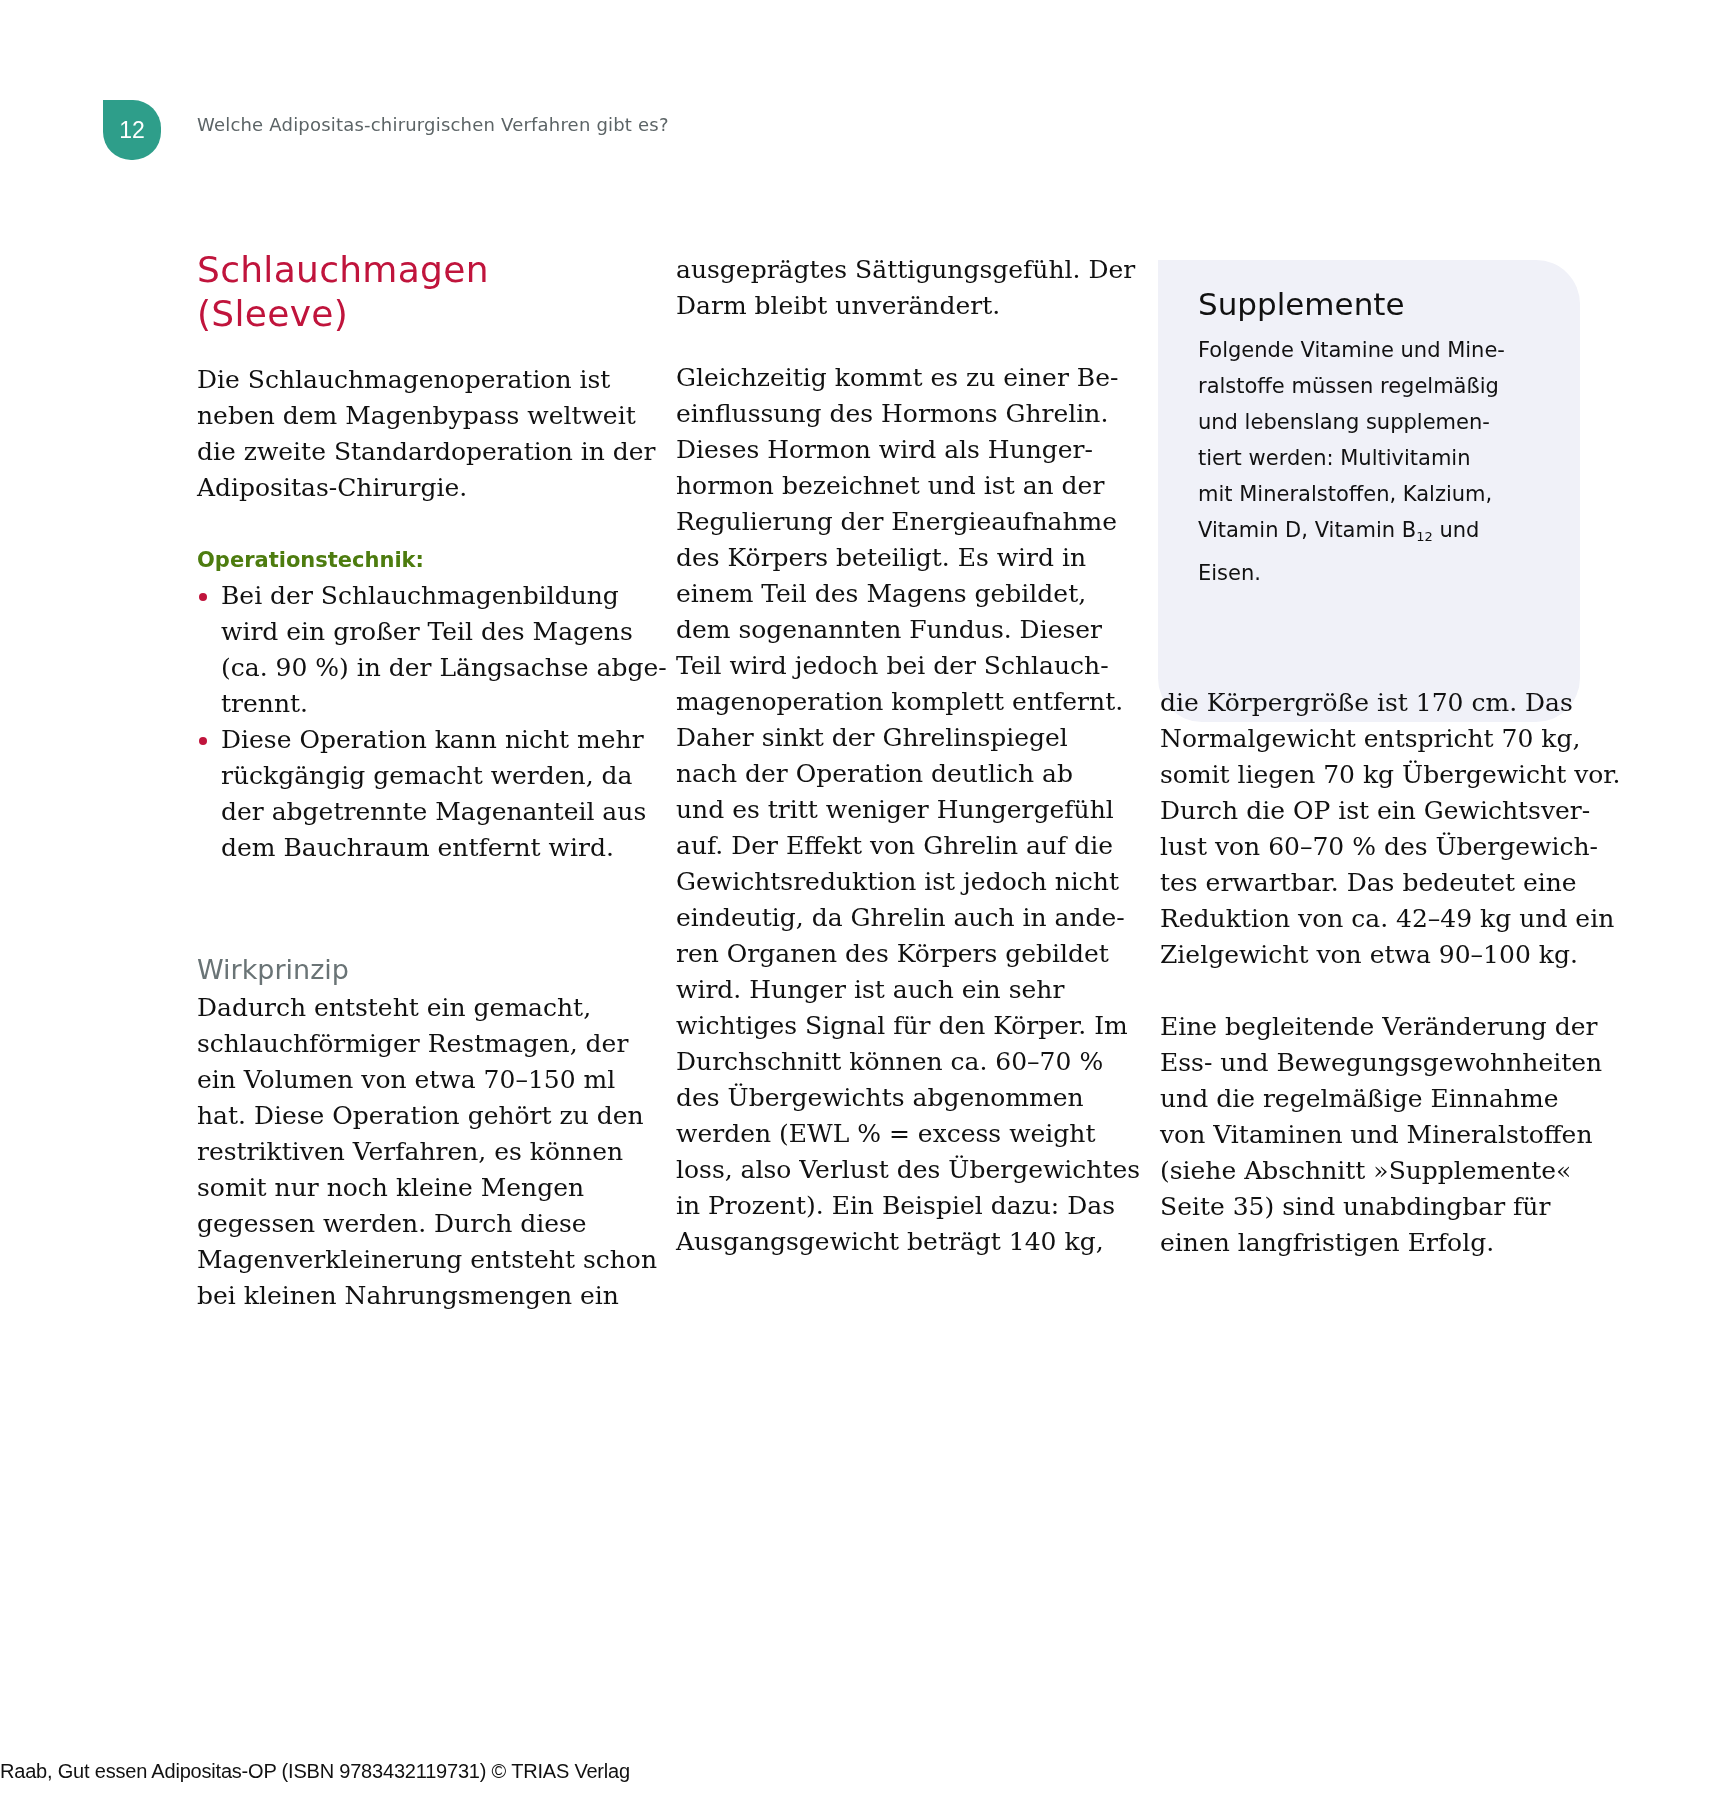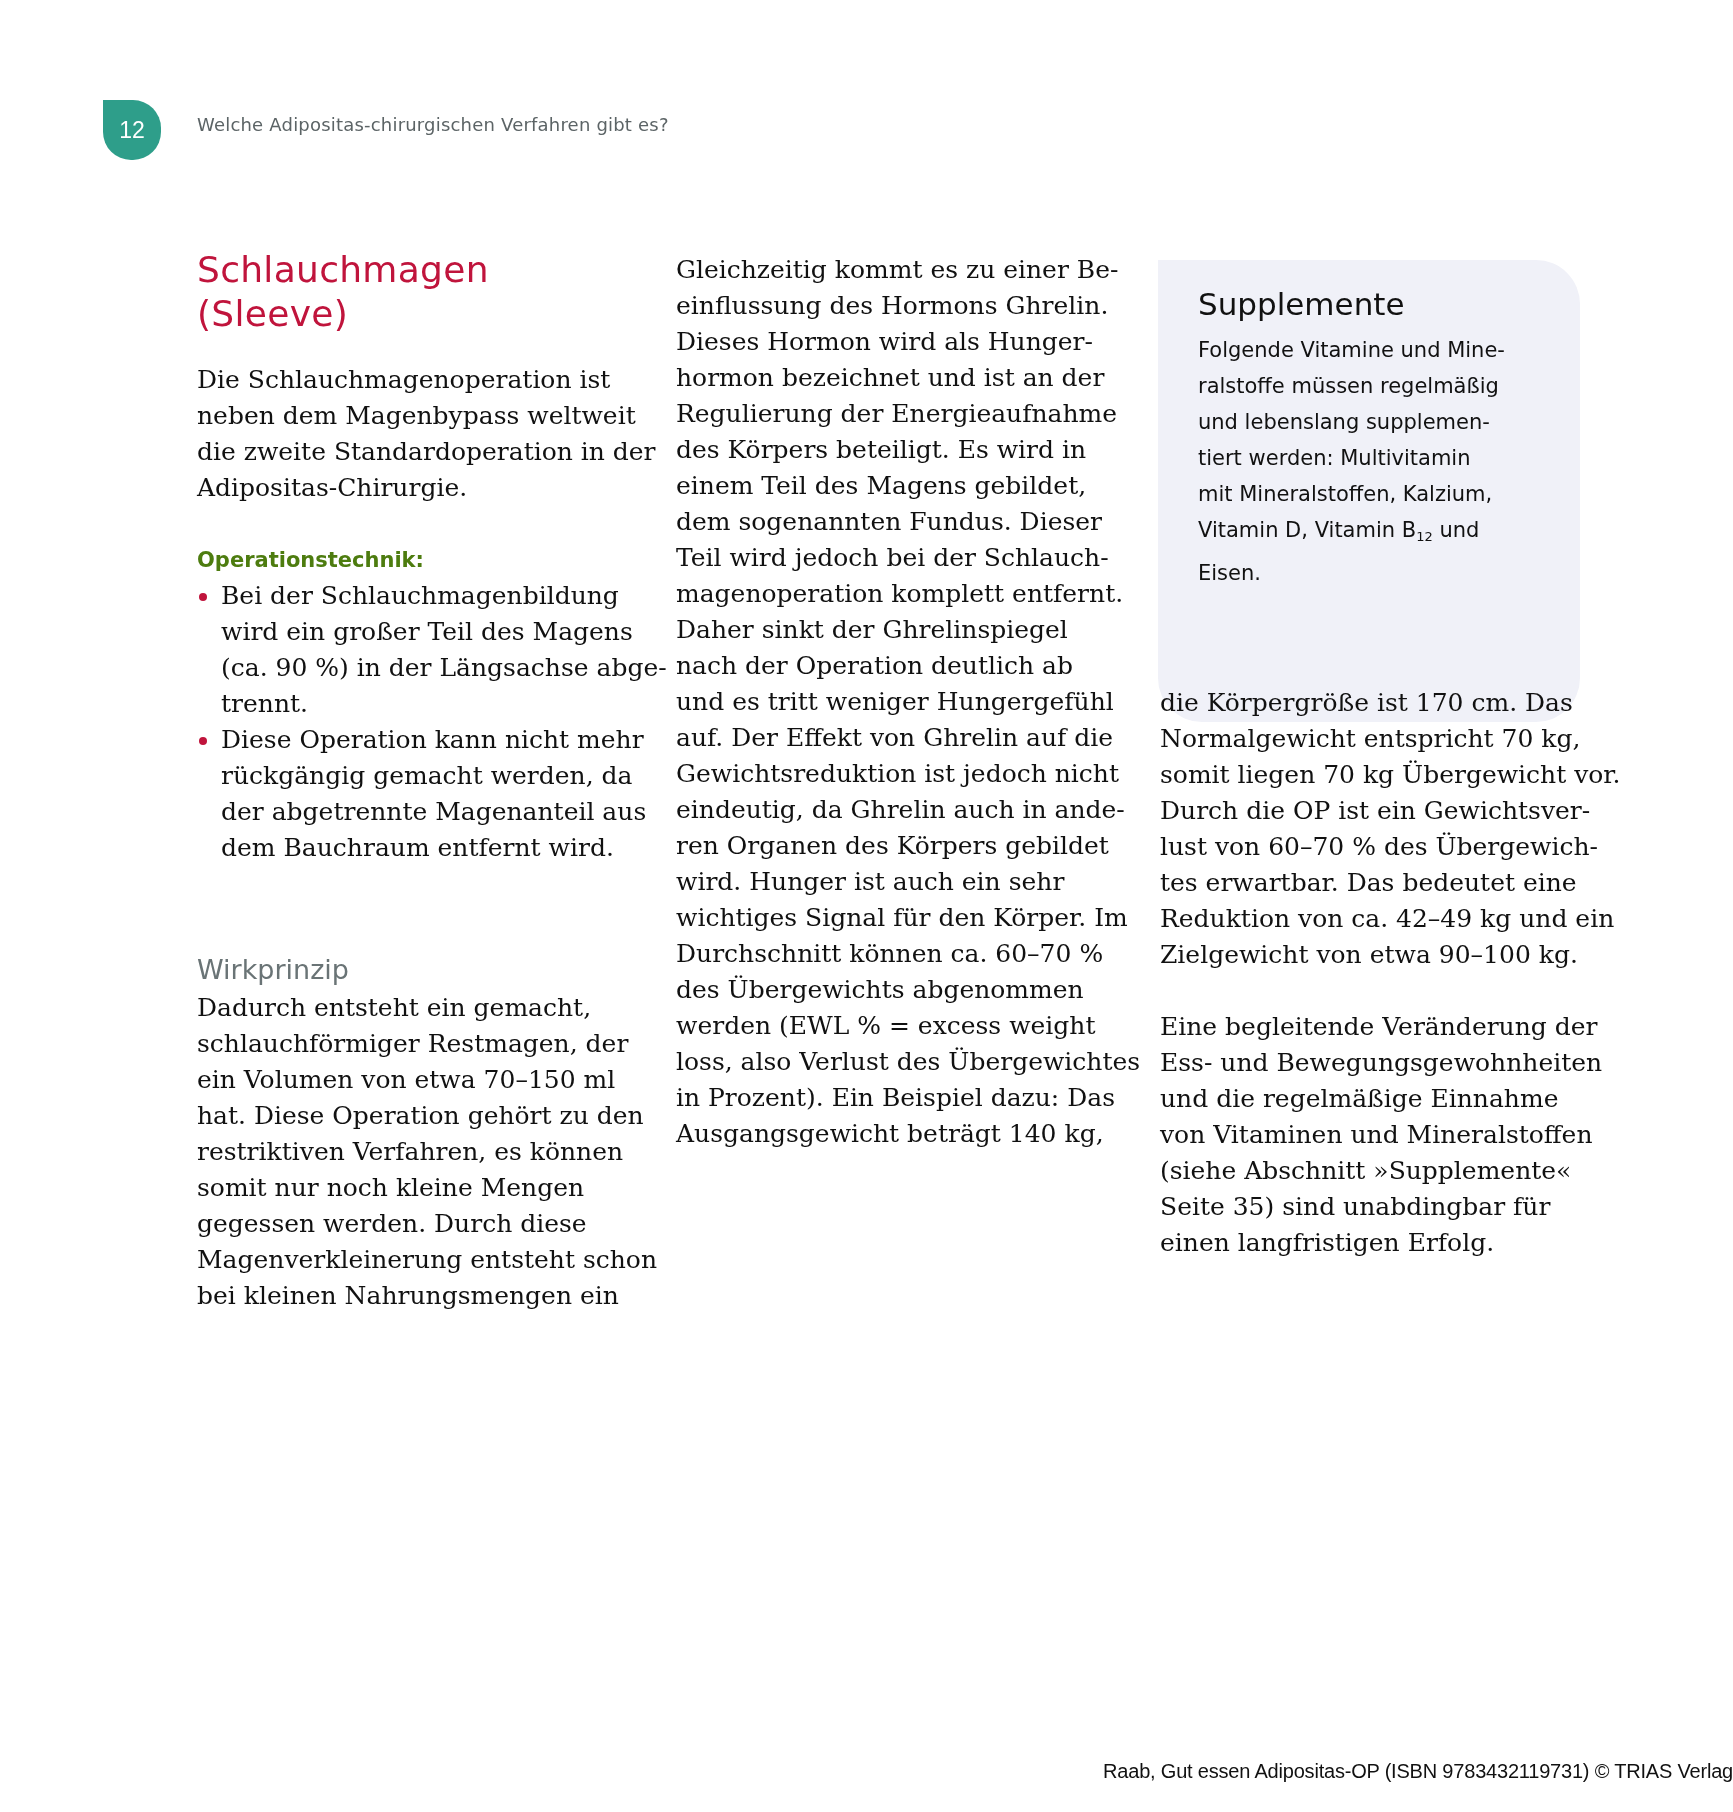--- a/index.html
+++ b/index.html
@@ -49,21 +49,21 @@
     }
     .box-title {
       font-family: "DejaVu Sans", sans-serif; font-size: 31px; color: #111111;
       line-height: 44px; margin: 0 0 6px 0; font-weight: normal;
     }
     .box .line {
       font-family: "DejaVu Sans", sans-serif; font-size: 21px; line-height: 36px;
     }
     .box sub { font-size: 13px; vertical-align: -4px; }
     .footer {
-      position: absolute; left: 0; width: 1733px; top: 1760px; text-align: right;
+      position: absolute; left: 0; width: 1733px; top: 1760px; text-align: left;
       font-family: "Liberation Sans", sans-serif; font-size: 20px; color: #111111;
       letter-spacing: -0.2px;
     }
   </style>
 </head>
 <body>
 
 <div class="badge">
   <span>12</span>
 </div>
@@ -102,20 +102,24 @@
     <span class="line">hat. Diese Operation gehört zu den</span>
     <span class="line">restriktiven Verfahren, es können</span>
     <span class="line">somit nur noch kleine Mengen</span>
     <span class="line">gegessen werden. Durch diese</span>
     <span class="line">Magenverkleinerung entsteht schon</span>
     <span class="line">bei kleinen Nahrungsmengen ein</span>
   </div>
 </div>
 
 <div class="col col2">
+  <div class="para">
+    <span class="line">ausgeprägtes Sättigungsgefühl. Der</span>
+    <span class="line">Darm bleibt unverändert.</span>
+  </div>
   <div>
     <span class="line">Gleichzeitig kommt es zu einer Be-</span>
     <span class="line">einflussung des Hormons Ghrelin.</span>
     <span class="line">Dieses Hormon wird als Hunger-</span>
     <span class="line">hormon bezeichnet und ist an der</span>
     <span class="line">Regulierung der Energieaufnahme</span>
     <span class="line">des Körpers beteiligt. Es wird in</span>
     <span class="line">einem Teil des Magens gebildet,</span>
     <span class="line">dem sogenannten Fundus. Dieser</span>
     <span class="line">Teil wird jedoch bei der Schlauch-</span>

